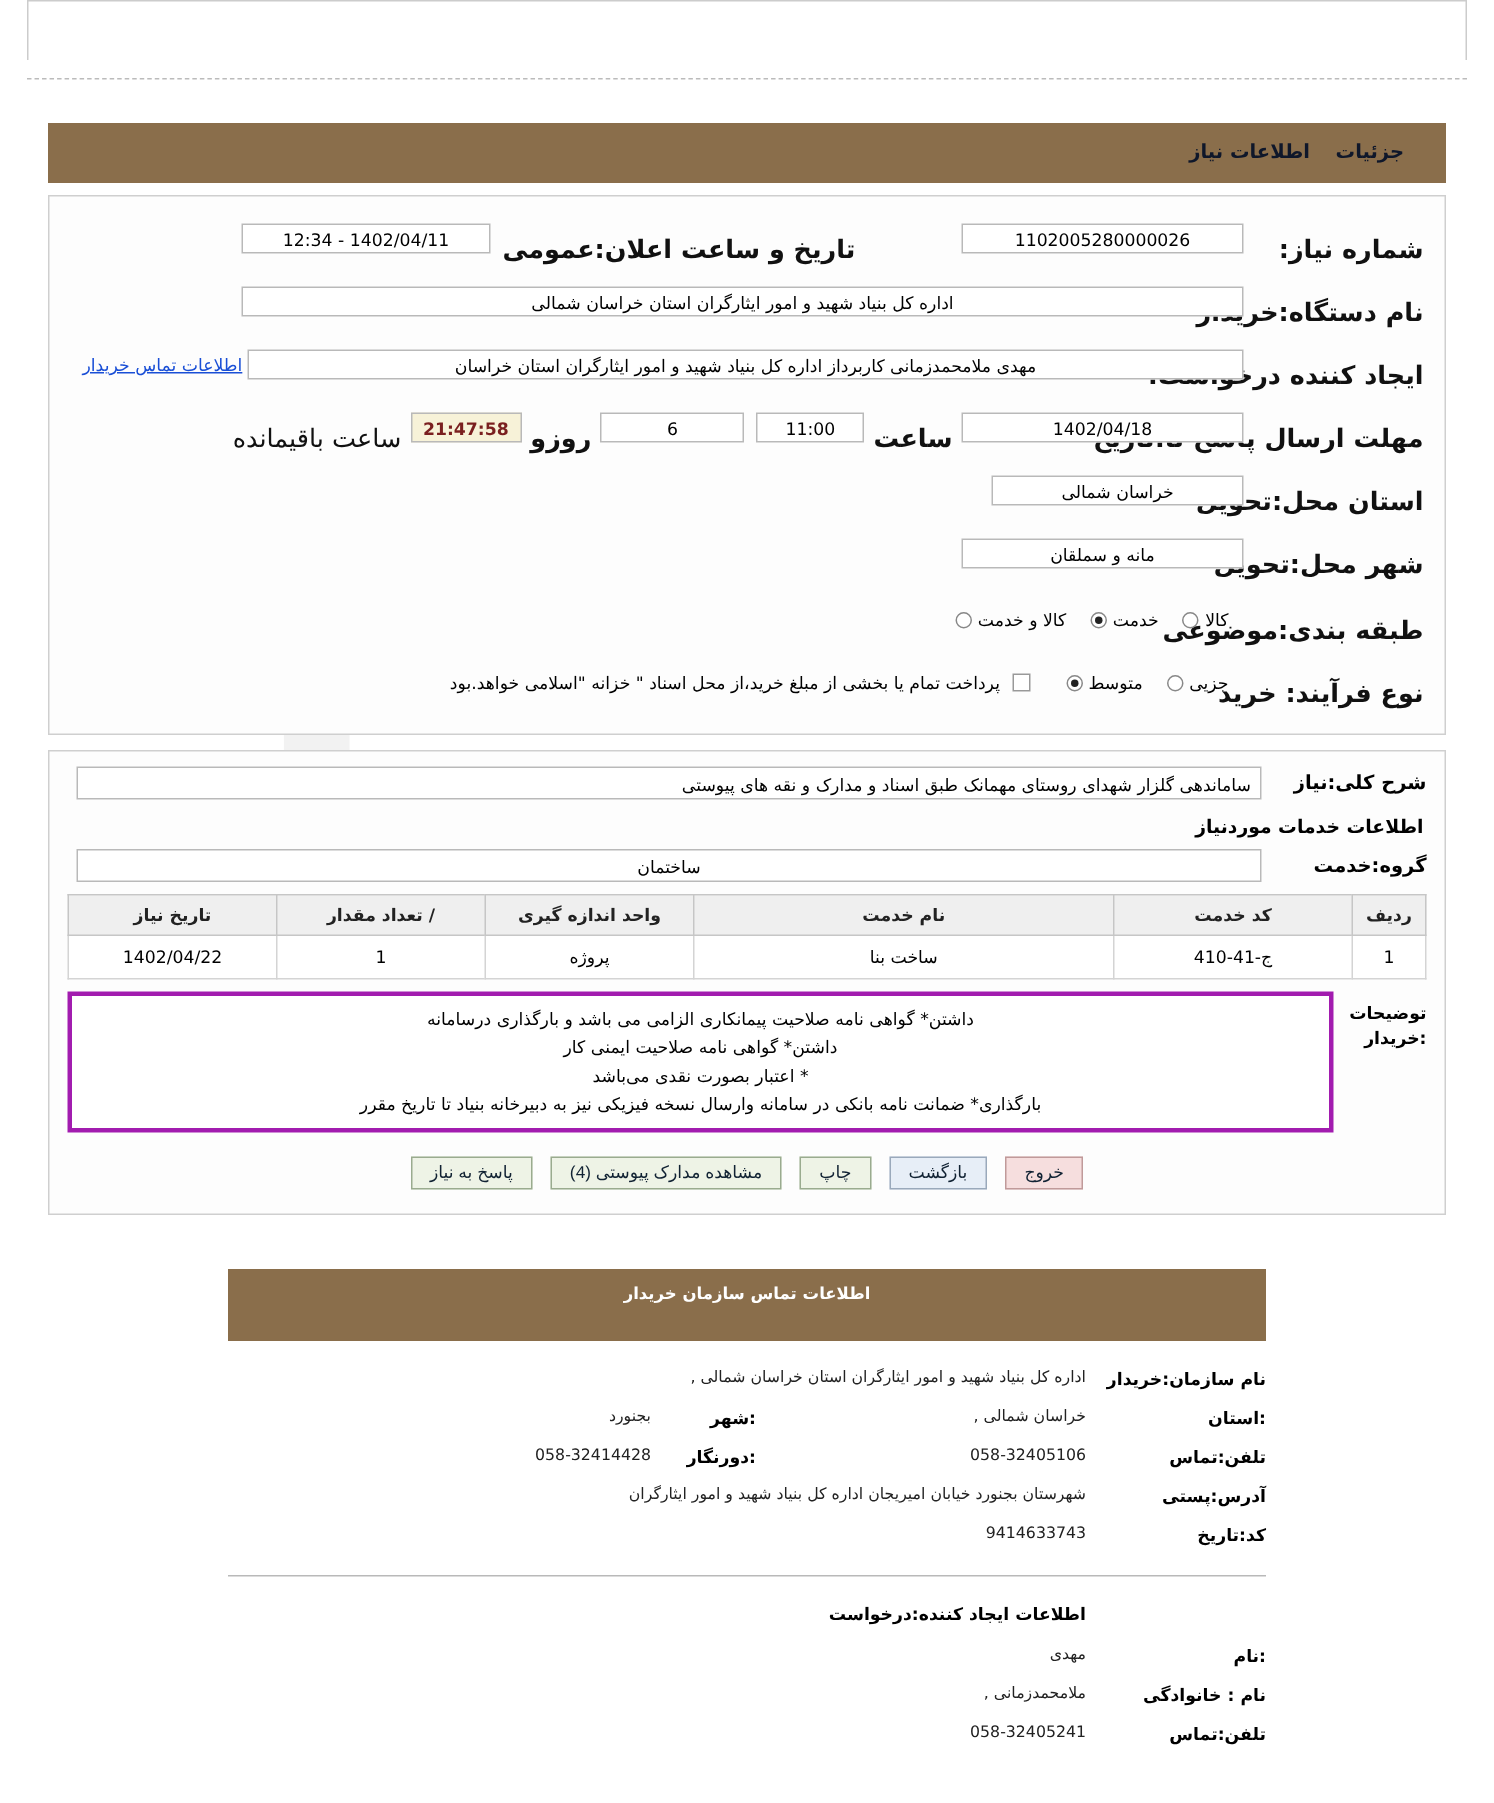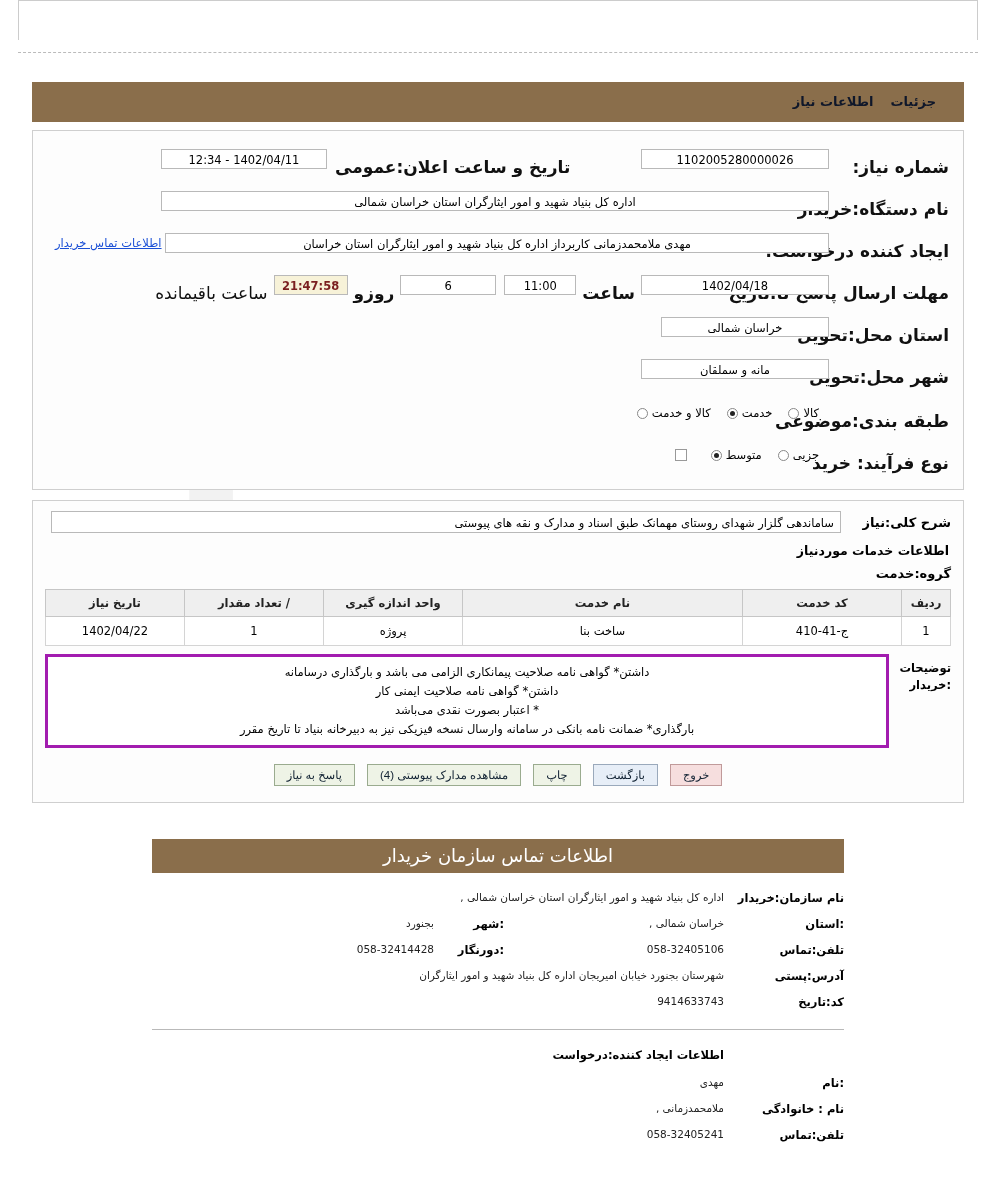--- a/index.html
+++ b/index.html
@@ -208,25 +208,25 @@
     cursor: pointer;
     color: #123;
     white-space: nowrap;
   }
   .btn.blue { background: #e7eef7; border-color: #9aa9bb; }
   .btn.red { background: #f6dede; border-color: #c09a9a; }
   
   .contact-header {
     background: #8a6e4b;
     color: #fff;
-    height: 34px;
+    height: 48px;
     line-height: 34px;
     text-align: center;
-    font-size: 18px;
-    font-weight: normal;
+    font-size: 11px;
+    font-weight: bold;
     width: 692px;
     margin: 36px auto 0 auto;
   }
   .contact-body {
     width: 692px;
     margin: 0 auto;
     padding-top: 18px;
     font-size: 11px;
   }
   .c-row { display: flex; margin-bottom: 12px; }
@@ -355,35 +355,37 @@
         <span class="radio-group" style="margin-right:10px;">
           <span class="rtxt">جزیی</span>
           <span class="radio"></span>
         </span>
         <span class="radio-group" style="margin-right:16px;">
           <span class="rtxt">متوسط</span>
           <span class="radio on"></span>
         </span>
         <span style="width:24px;"></span>
         <span class="chk"></span>
+        <span class="rtxt" style="margin-right:8px;">پرداخت تمام یا بخشی از مبلغ خرید،از محل اسناد " خزانه "اسلامی خواهد.بود</span>
       </div>
 
     </div>
 
     <div class="panel" style="margin-top:10px;">
 
       <div class="desc-row">
         <span class="big-lbl" style="width:110px;text-align:right;">شرح کلی:نیاز</span>
         <span class="box right" style="flex:1;height:22px;line-height:22px;margin-left:6px;">ساماندهی گلزار شهدای روستای مهمانک طبق اسناد و مدارک و نقه های پیوستی</span>
       </div>
 
       <div class="section-title">اطلاعات خدمات موردنیاز</div>
 
       <div class="desc-row">
         <span class="big-lbl" style="width:110px;text-align:right;">گروه:خدمت</span>
+        <span class="box" style="flex:1;height:22px;line-height:22px;margin-left:6px;">ساختمان</span>
       </div>
 
       <table class="items">
         <thead>
           <tr>
             <th style="width:40px;">ردیف</th>
             <th style="width:150px;">کد خدمت</th>
             <th>نام خدمت</th>
             <th style="width:130px;">واحد  اندازه گیری</th>
             <th style="width:130px;">/  تعداد مقدار</th>

